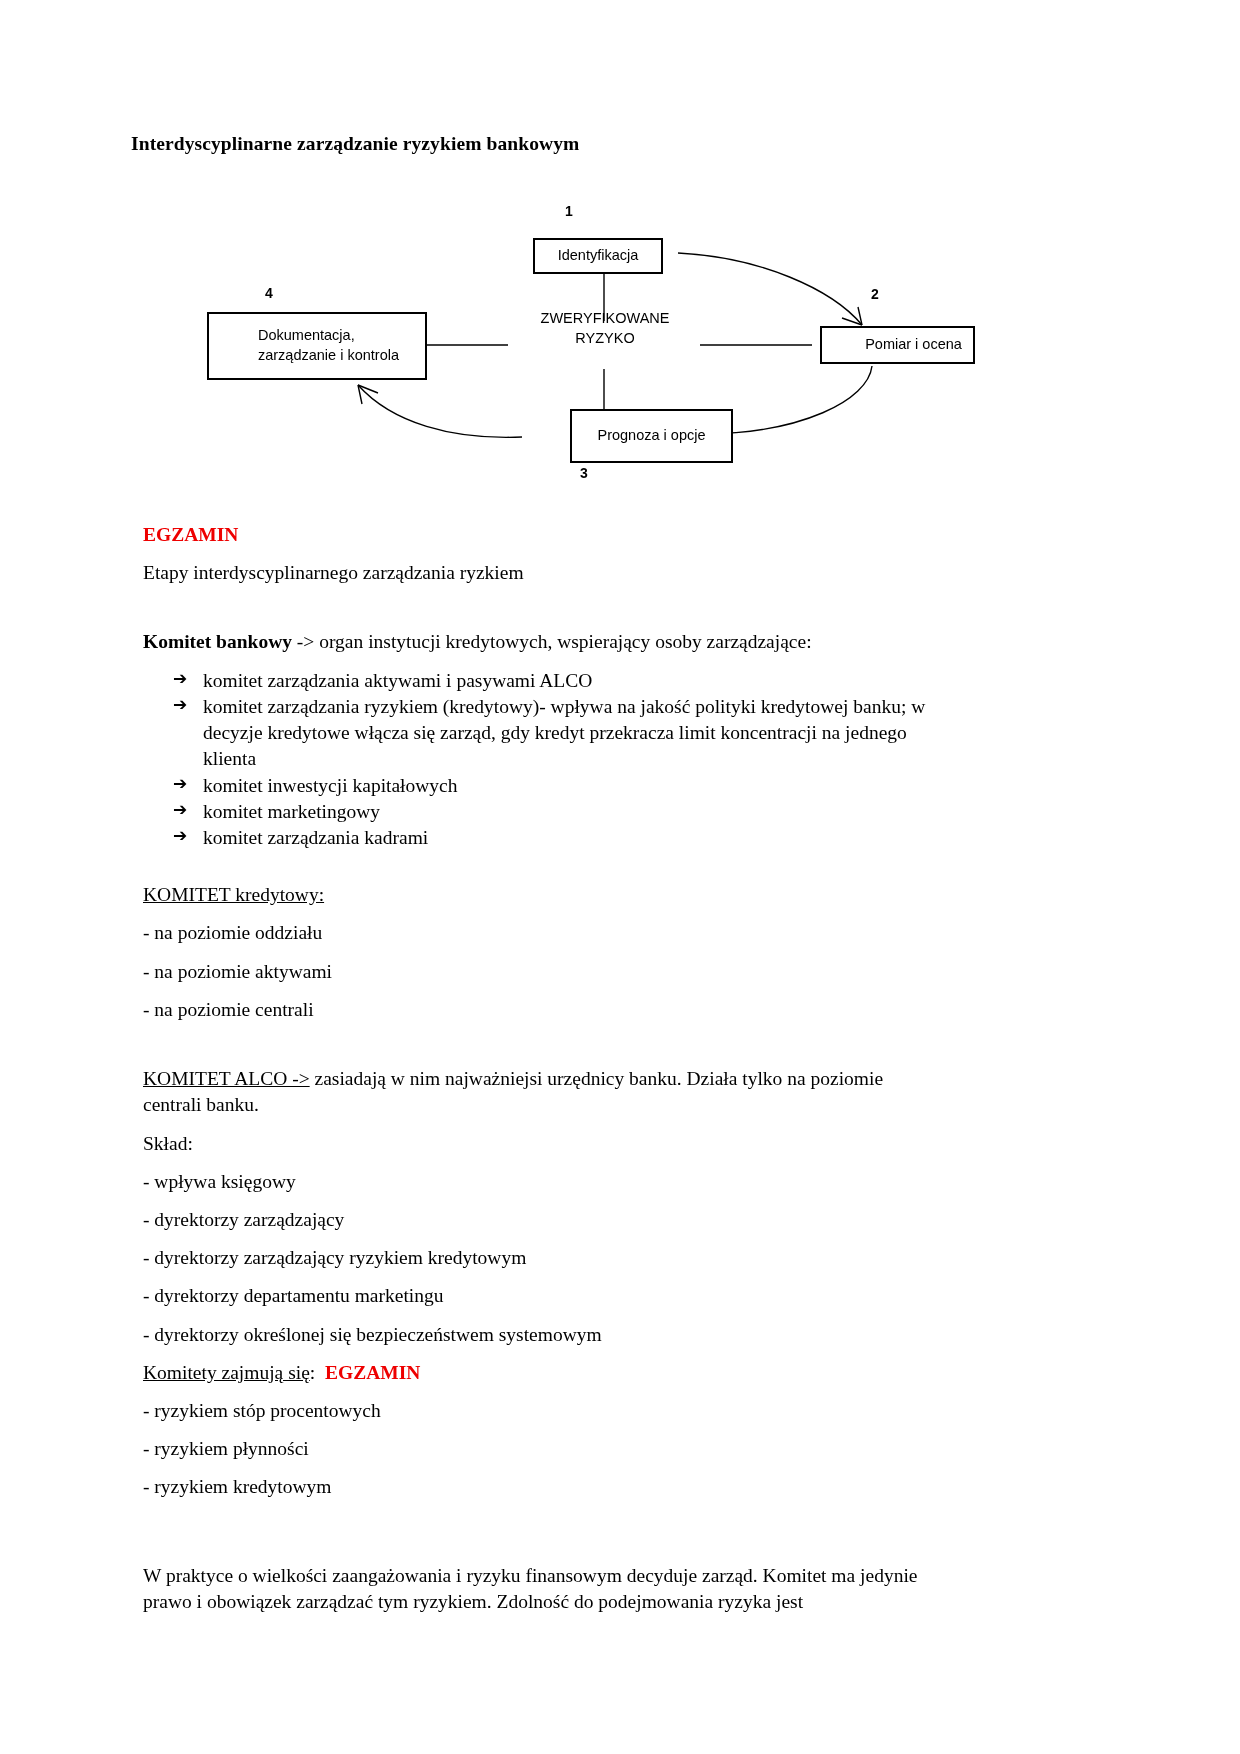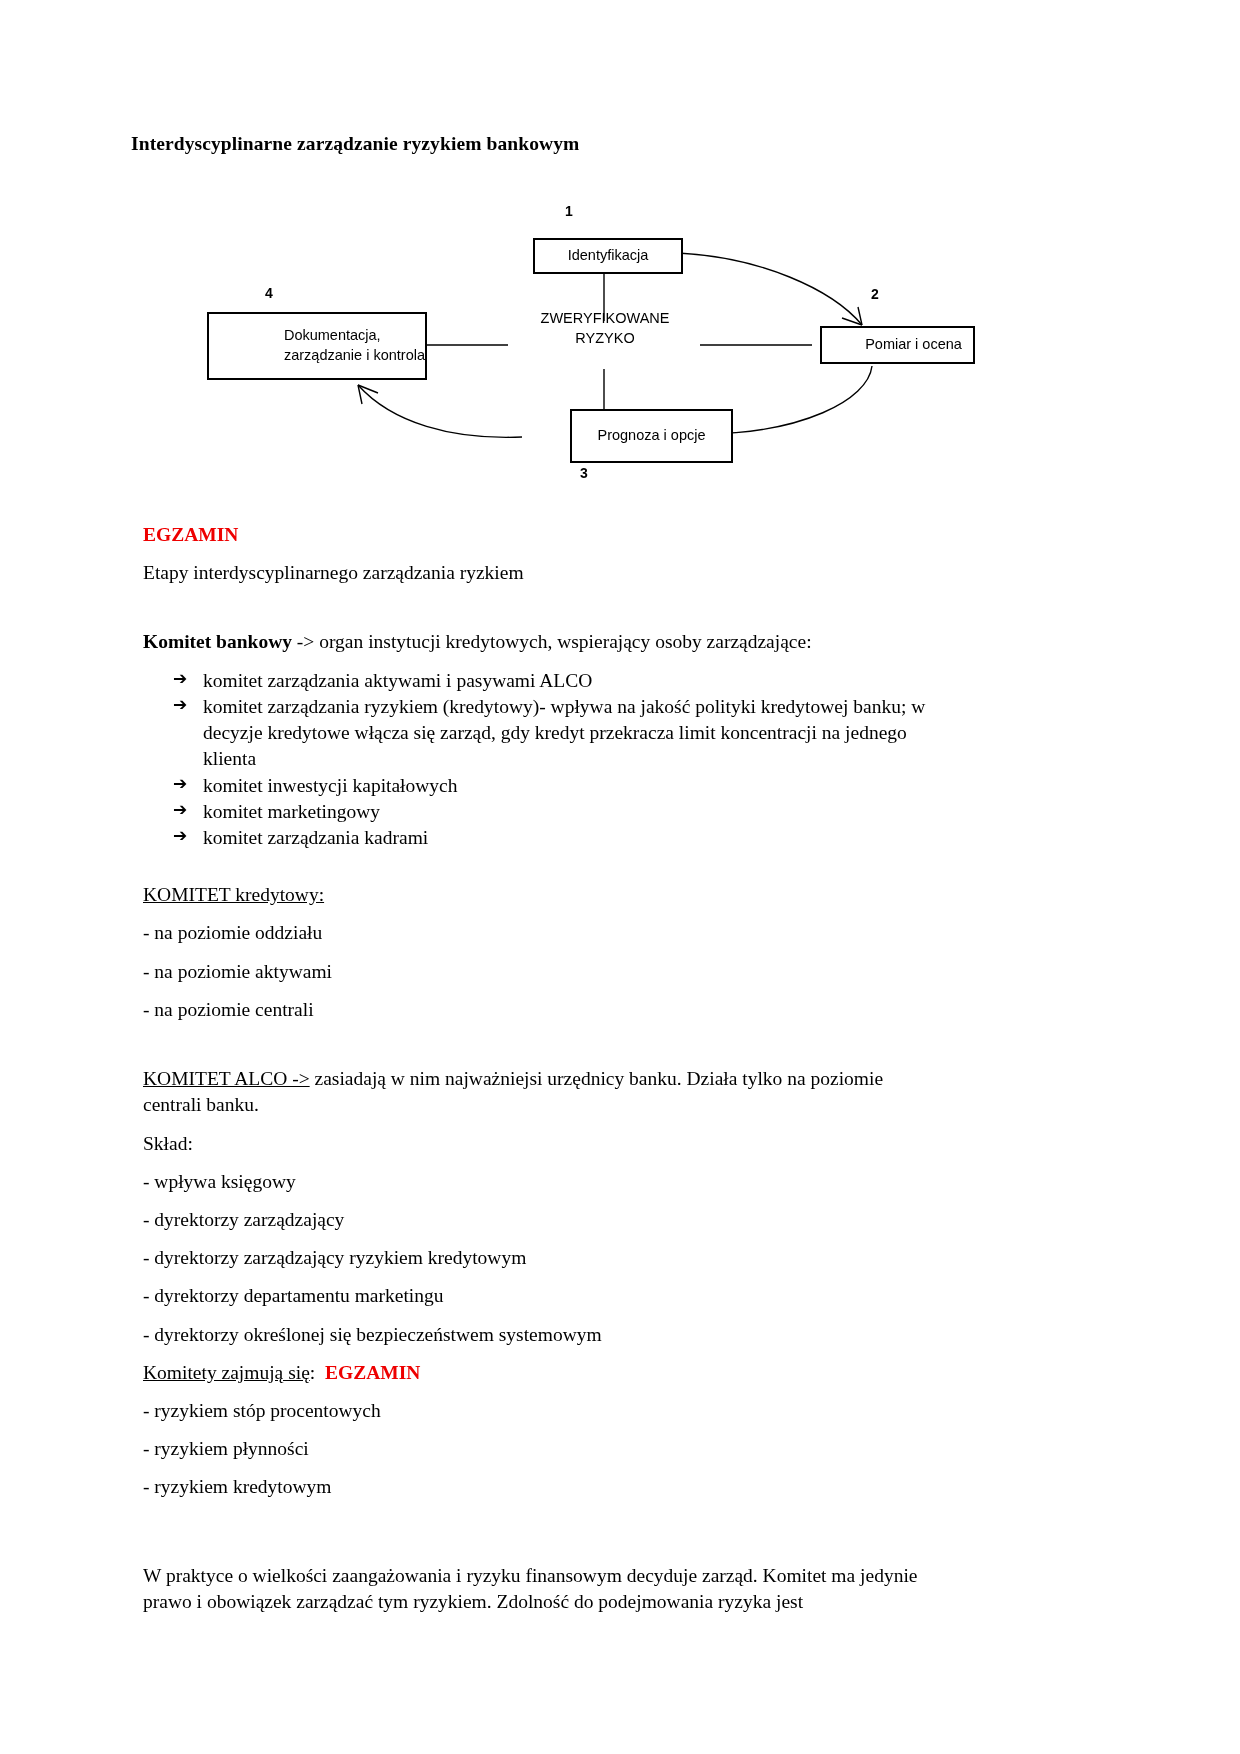--- a/index.html
+++ b/index.html
@@ -32,25 +32,25 @@
     position:absolute;
     border:2px solid #000;
     background:#fff;
     font-family:"Liberation Sans", sans-serif;
     font-size:14.5px;
     display:flex; align-items:center; justify-content:center;
     text-align:center;
     line-height:1.35;
     box-sizing:border-box;
   }
-  #box-identyfikacja{ left:533px; top:53px;  width:150px; height:36px; }
+  #box-identyfikacja{ left:533px; top:53px;  width:130px; height:36px; }
   #box-pomiar      { left:820px; top:141px; width:155px; height:38px;padding-left:32px; }
   #box-prognoza    { left:522px; top:224px; width:163px; height:54px;margin-left:48px; }
   #box-dokumentacja{ left:207px; top:127px; width:220px; height:68px;
-                     justify-content:flex-end; padding-left:23px; text-align:left; }
+                     justify-content:center; padding-left:23px; text-align:left; }
   .dnum{
     position:absolute;
     font-family:"Liberation Sans", sans-serif;
     font-weight:bold; font-size:14px;
   }
   #num-1{ left:565px; top:18px; }
   #num-2{ left:871px; top:101px; }
   #num-3{ left:580px; top:280px; }
   #num-4{ left:265px; top:100px; }
   .center-label{

